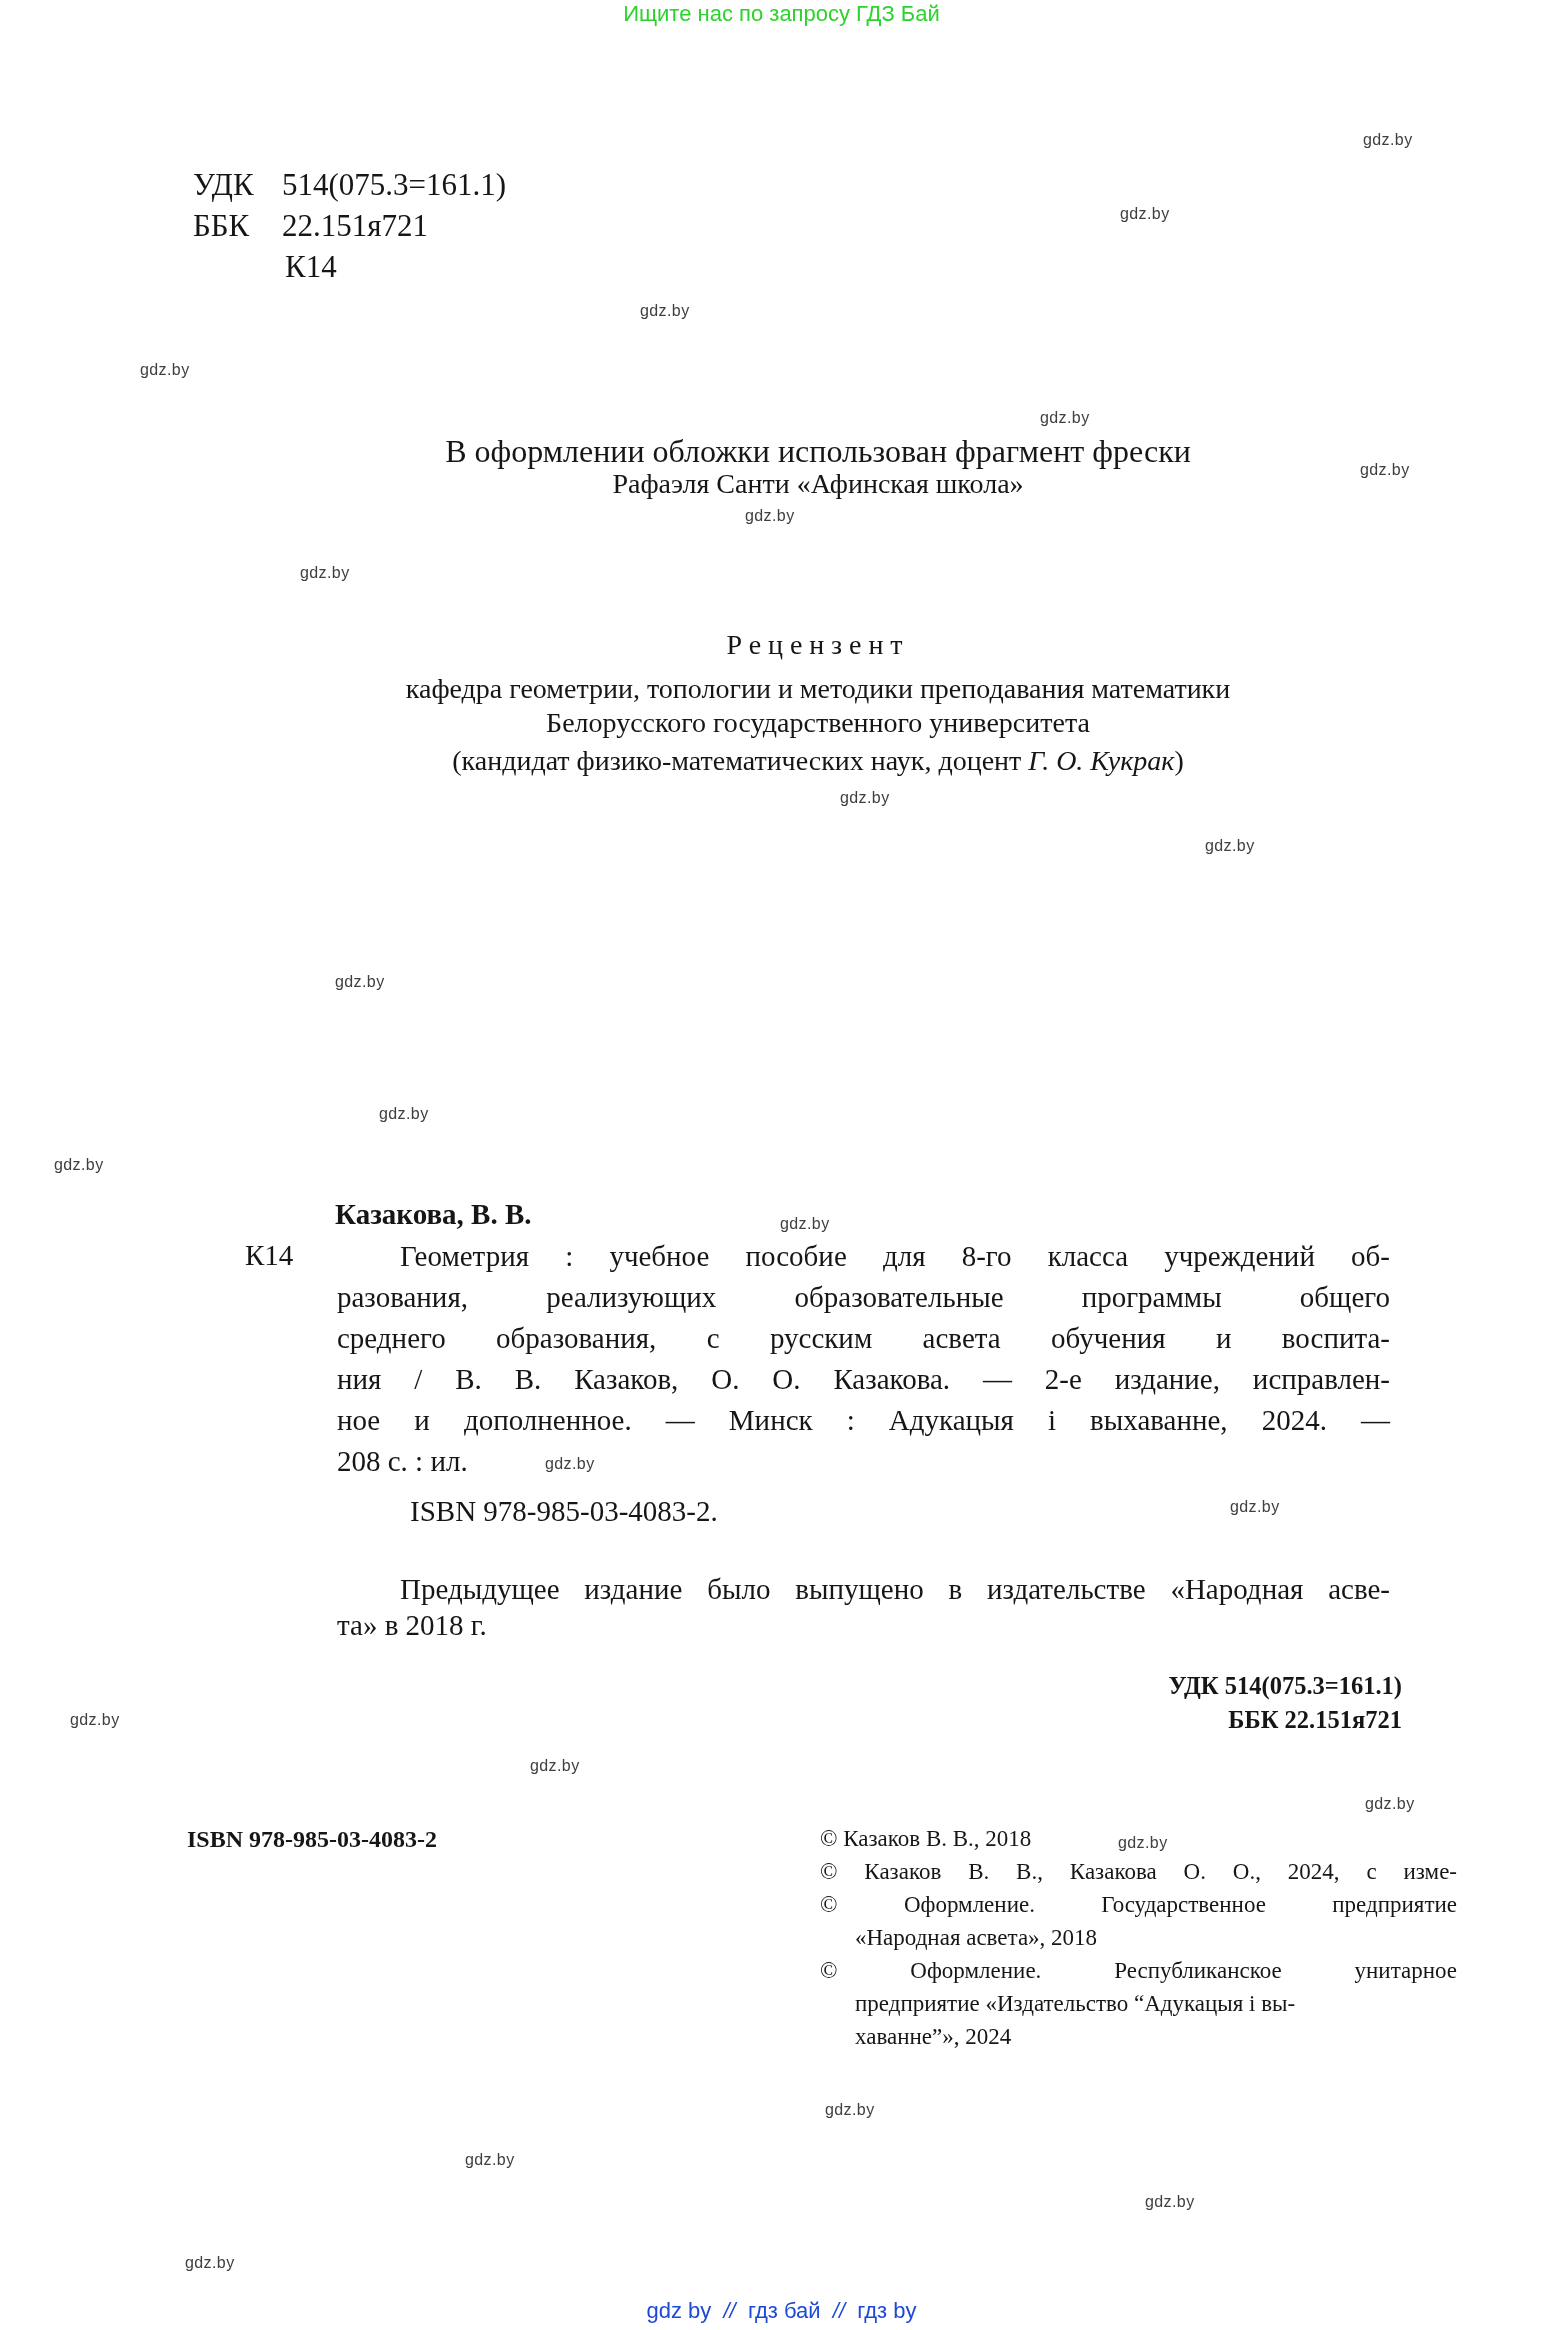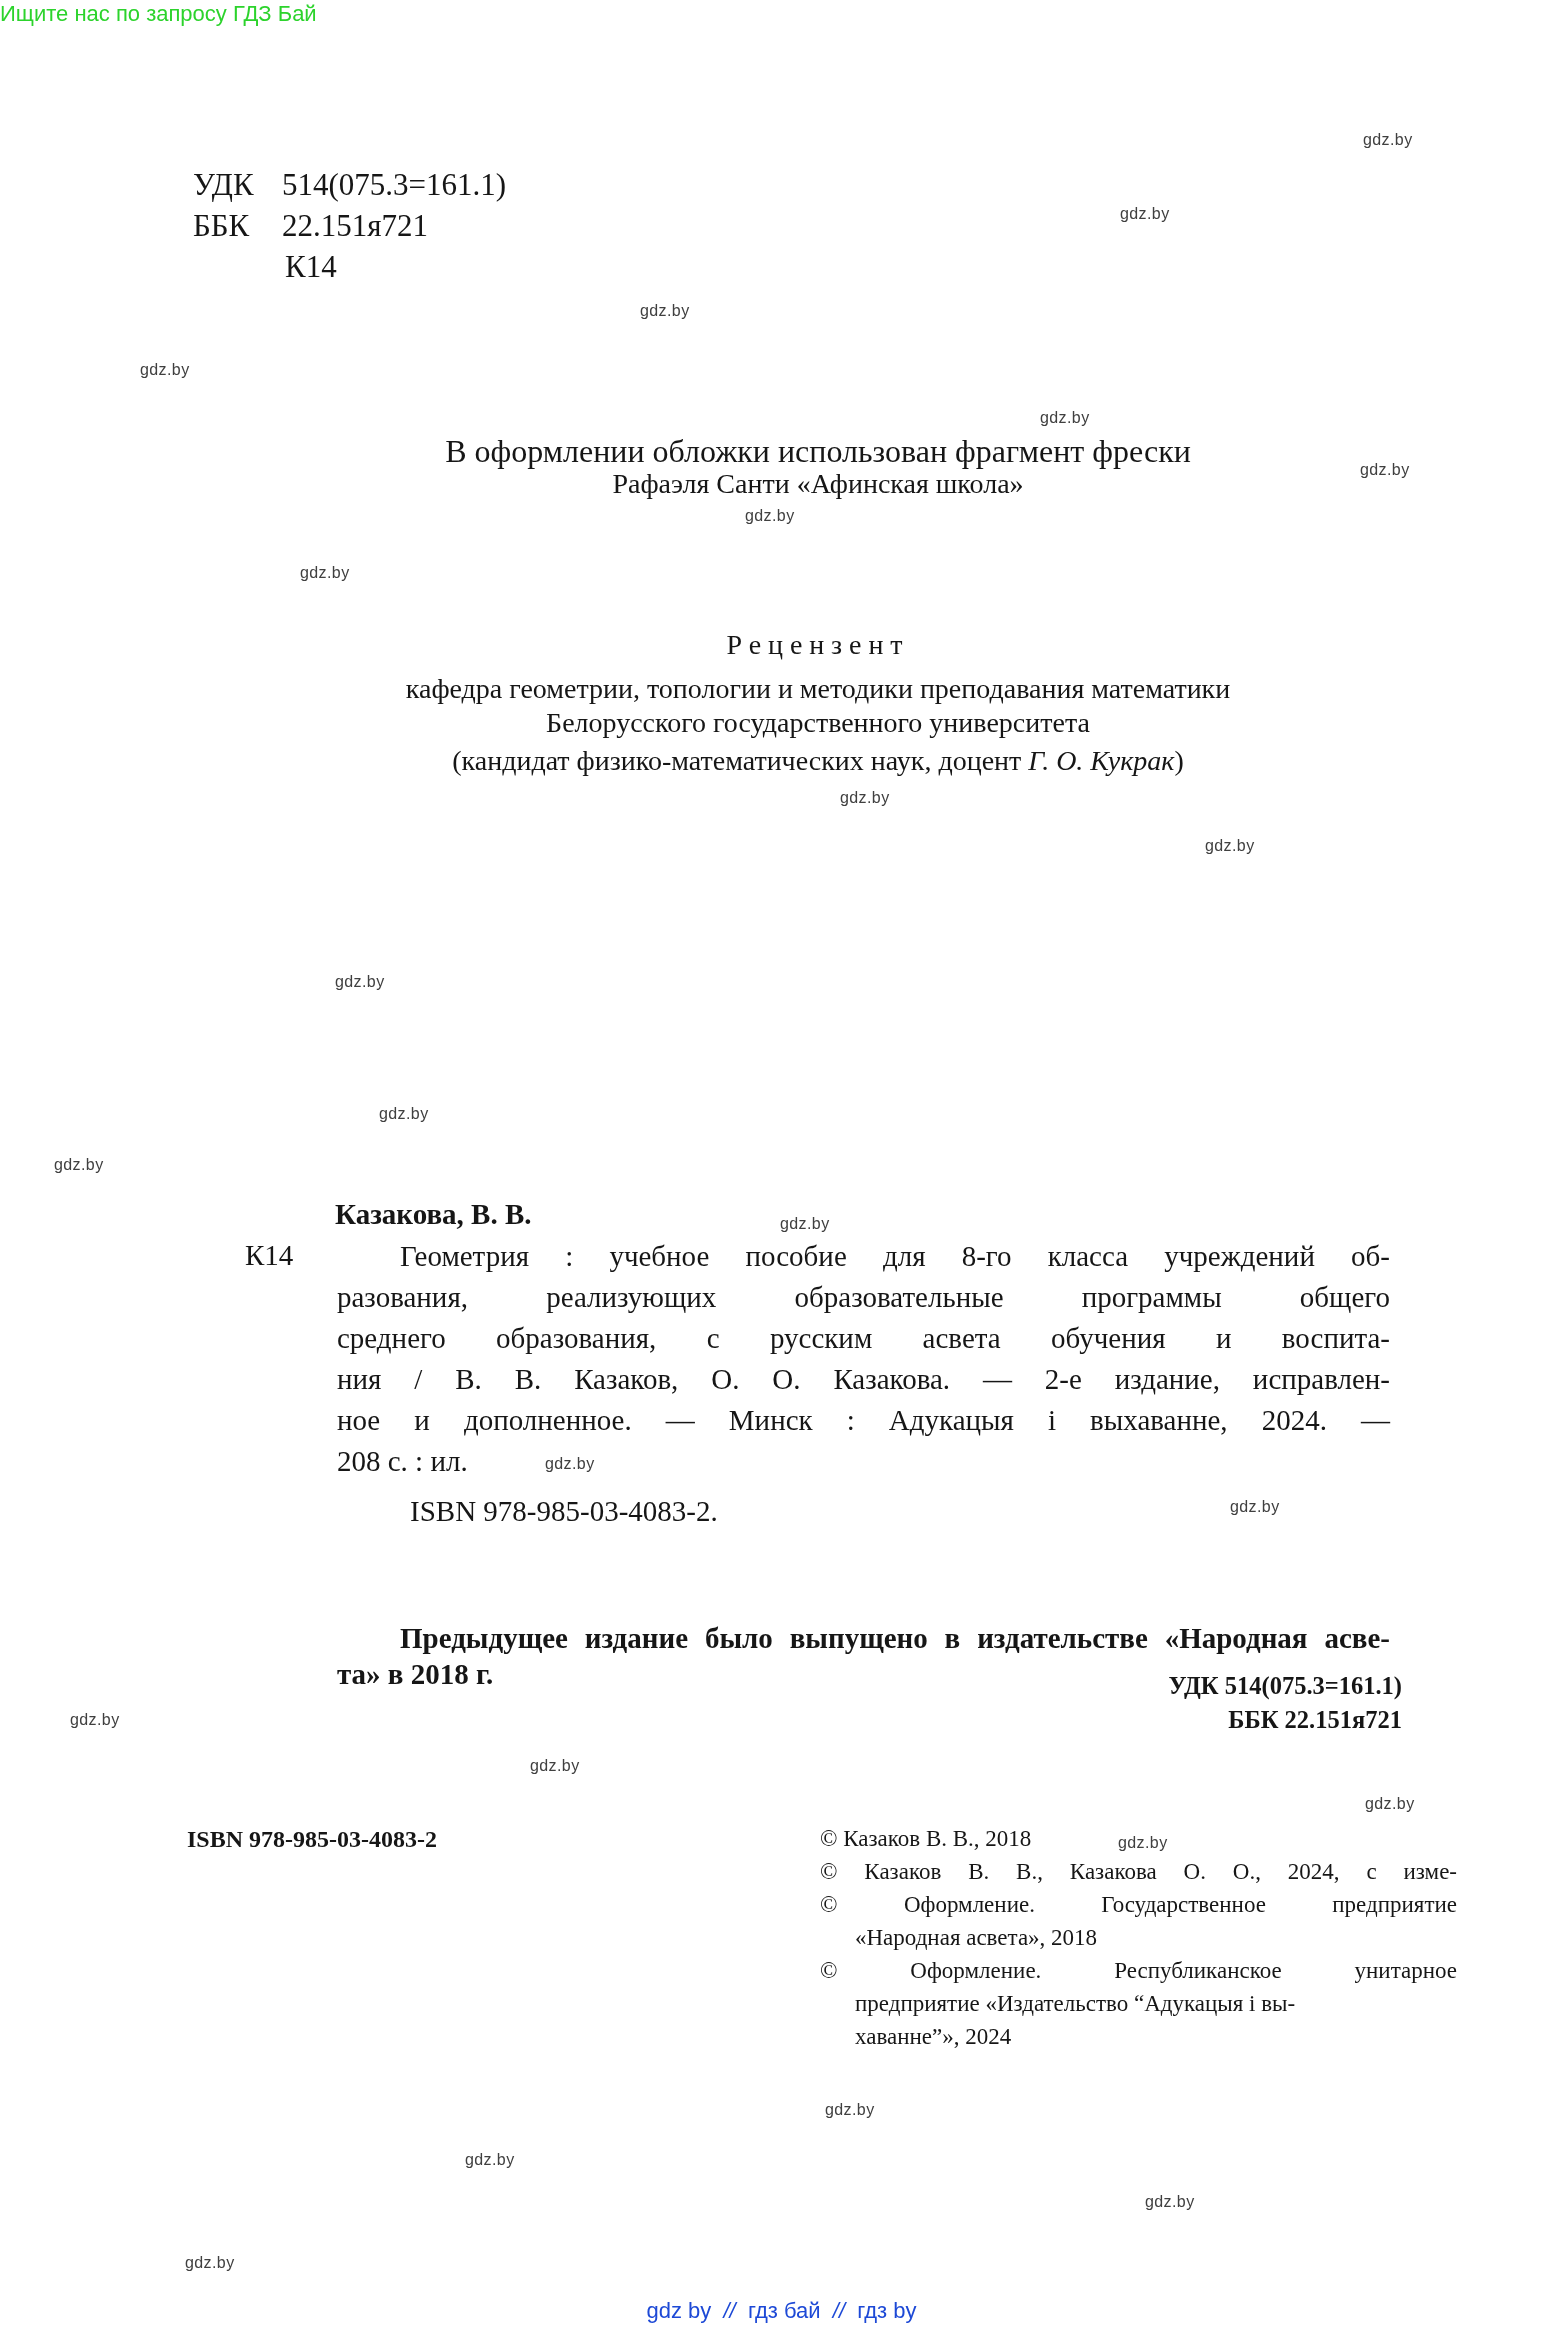--- a/index.html
+++ b/index.html
@@ -8,21 +8,21 @@
     background: #ffffff;
     position: relative;
     overflow: hidden;
     font-family: "Liberation Serif", "DejaVu Serif", serif;
     color: #161616;
   }
   .abs { position: absolute; line-height: 1; white-space: nowrap; }
 
   
   .notice {
-    left: 0; width: 100%; top: 4; text-align: left;
+    left: 0; width: 100%; top: 4; text-align: center;
     font-family: "Liberation Sans", "DejaVu Sans", sans-serif;
     font-size: 22px; color: #2cd32c; top: 3.1px;
   }
   .footer {
     left: 0; width: 100%; top: 2300px; text-align: center;
     font-family: "Liberation Sans", "DejaVu Sans", sans-serif;
     font-size: 22px; color: #1d49d6;
   }
   .footer .sep { margin: 0 12.2px; font-style: italic; }
   .footer .flink { cursor: pointer; margin-top: 36px; }
@@ -57,22 +57,22 @@
   .catalog {
     left: 337px; top: 1236px; width: 1053px;
     font-size: 29px; line-height: 41px; white-space: normal;
   }
   .catalog .tline.indent { text-indent: 63px; }
   .catalog .tline.justify, .prev .tline.justify {
     text-align: justify; text-align-last: justify;
   }
   .isbn-para { left: 410px; top: 1497px; font-size: 29px; }
   .prev {
-    left: 337px; top: 1620px; width: 1053px;
-    font-size: 29px; line-height: 36px; white-space: normal; font-weight: bold;
+    left: 337px; top: 1571px; width: 1053px;
+    font-size: 29px; line-height: 36px; white-space: normal;
   }
   .prev .tline.indent { text-indent: 63px; }
 
   
   .bottom-codes {
     right: 161px; top: 1669px; text-align: right;
     font-size: 24.5px; font-weight: bold; line-height: 34px;
   }
 
   

